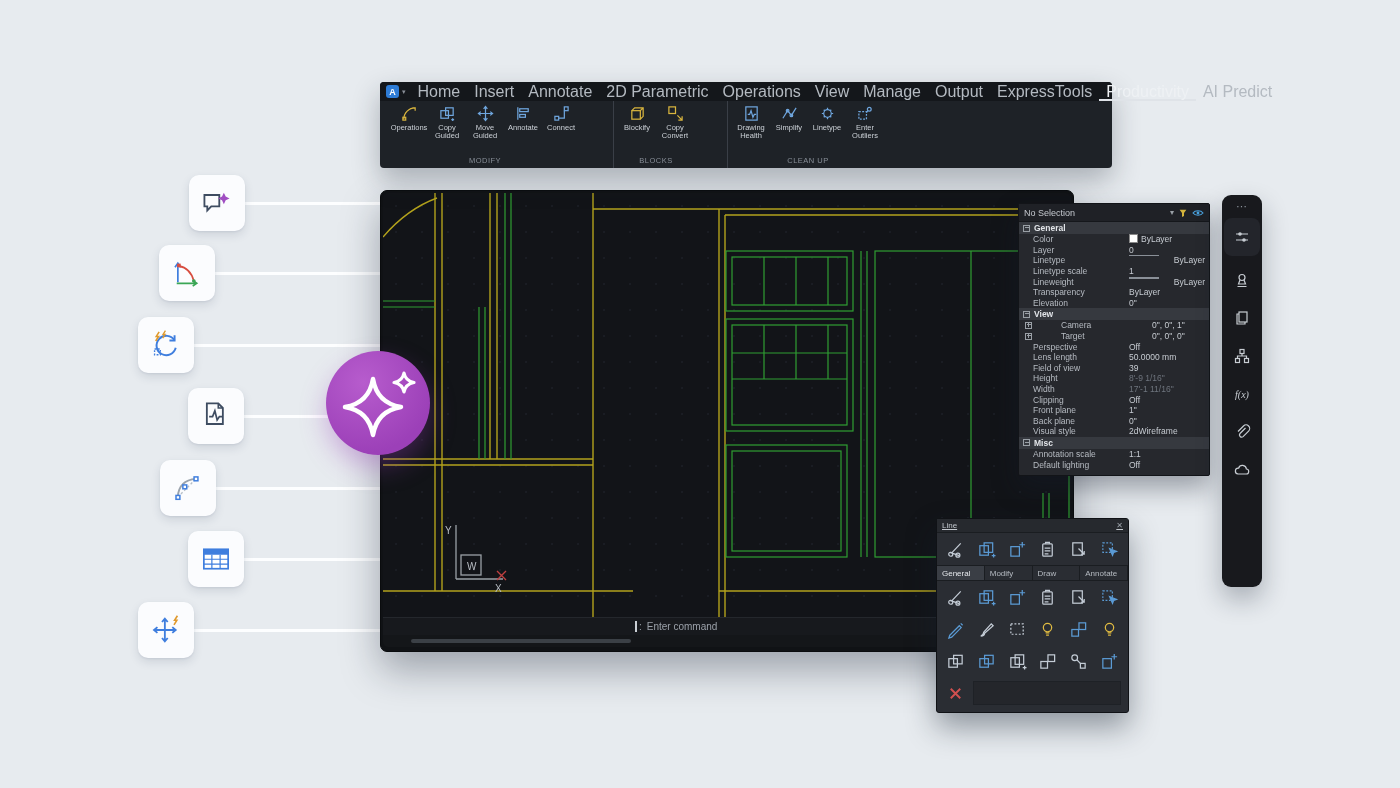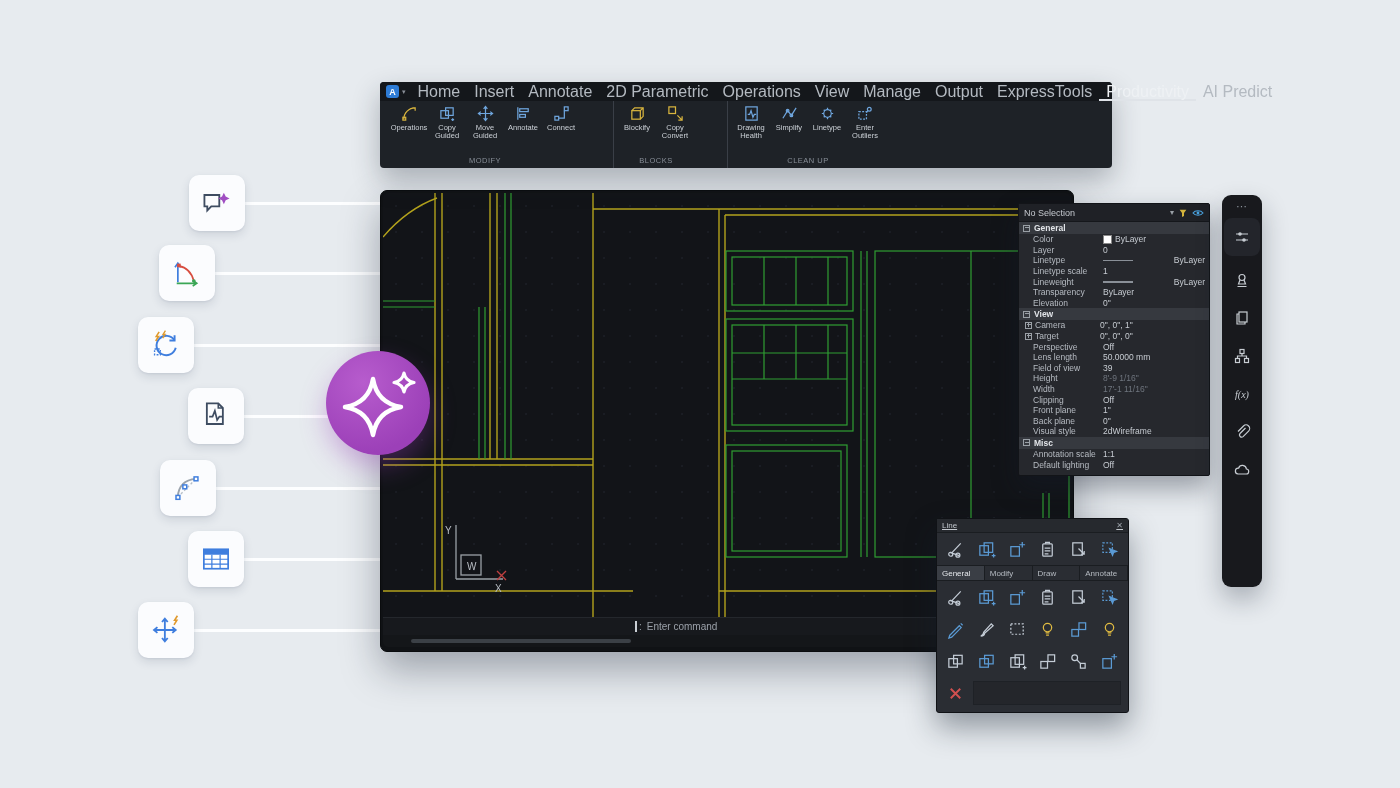--- a/index.html
+++ b/index.html
@@ -65,24 +65,24 @@
         color:#c4c8ce;border-bottom:1px solid #15171b;}
   .props-head .sel{flex:1;font-size:9px;}
   .phead-ic{margin-left:4px;display:flex;align-items:center;color:#9aa0a6;font-size:8px;}
   .psec{height:12px;background:#36393f;display:flex;align-items:center;gap:4px;padding:0 4px;
         color:#e2e5e9;font-weight:bold;}
   .pbox{width:5px;height:5px;border:1px solid #9aa0a6;position:relative;flex:none;}
   .pbox::after{content:"";position:absolute;left:0.5px;right:0.5px;top:1.5px;height:1px;background:#9aa0a6;}
   .pexp{width:5px;height:5px;border:1px solid #9aa0a6;position:relative;flex:none;margin-right:3px;}
   .pexp::after{content:"";position:absolute;left:0.5px;right:0.5px;top:1.5px;height:1px;background:#9aa0a6;}
   .pexp::before{content:"";position:absolute;top:0.5px;bottom:0.5px;left:1.5px;width:1px;background:#9aa0a6;}
-  .prow{height:10.6px;display:flex;align-items:center;padding-left:14px;color:#b6bbc2;}
+  .prow{height:10.6px;display:flex;align-items:center;padding-left:14px;color:#b6bbc2;gap:26px;}
   .prow.exp{padding-left:6px;}
   .prow .pl{width:70px;flex:none;white-space:nowrap;}
-  .prow .pv{flex:1;color:#c7ccd2;display:flex;align-items:center;gap:3px;padding-right:4px;}
+  .prow .pv{flex:1;color:#c7ccd2;display:flex;align-items:flex-start;gap:3px;padding-right:4px;}
   .prow .pv.dim{color:#6e747d;}
   .swatch{width:7px;height:7px;background:#ffffff;border:1px solid #888;flex:none;}
   .lt-line{width:30px;height:1px;background:#8a9098;flex:none;}
   .lt-line.thick{height:2px;}
   .bylr{margin-left:auto;}
 
   
   .sidebar{position:absolute;left:1222px;top:195px;width:40px;height:392px;background:#18191d;
         border-radius:9px;box-shadow:0 12px 26px rgba(20,30,45,.3);z-index:4;
         display:flex;flex-direction:column;align-items:center;padding-top:5px;box-sizing:border-box;}

